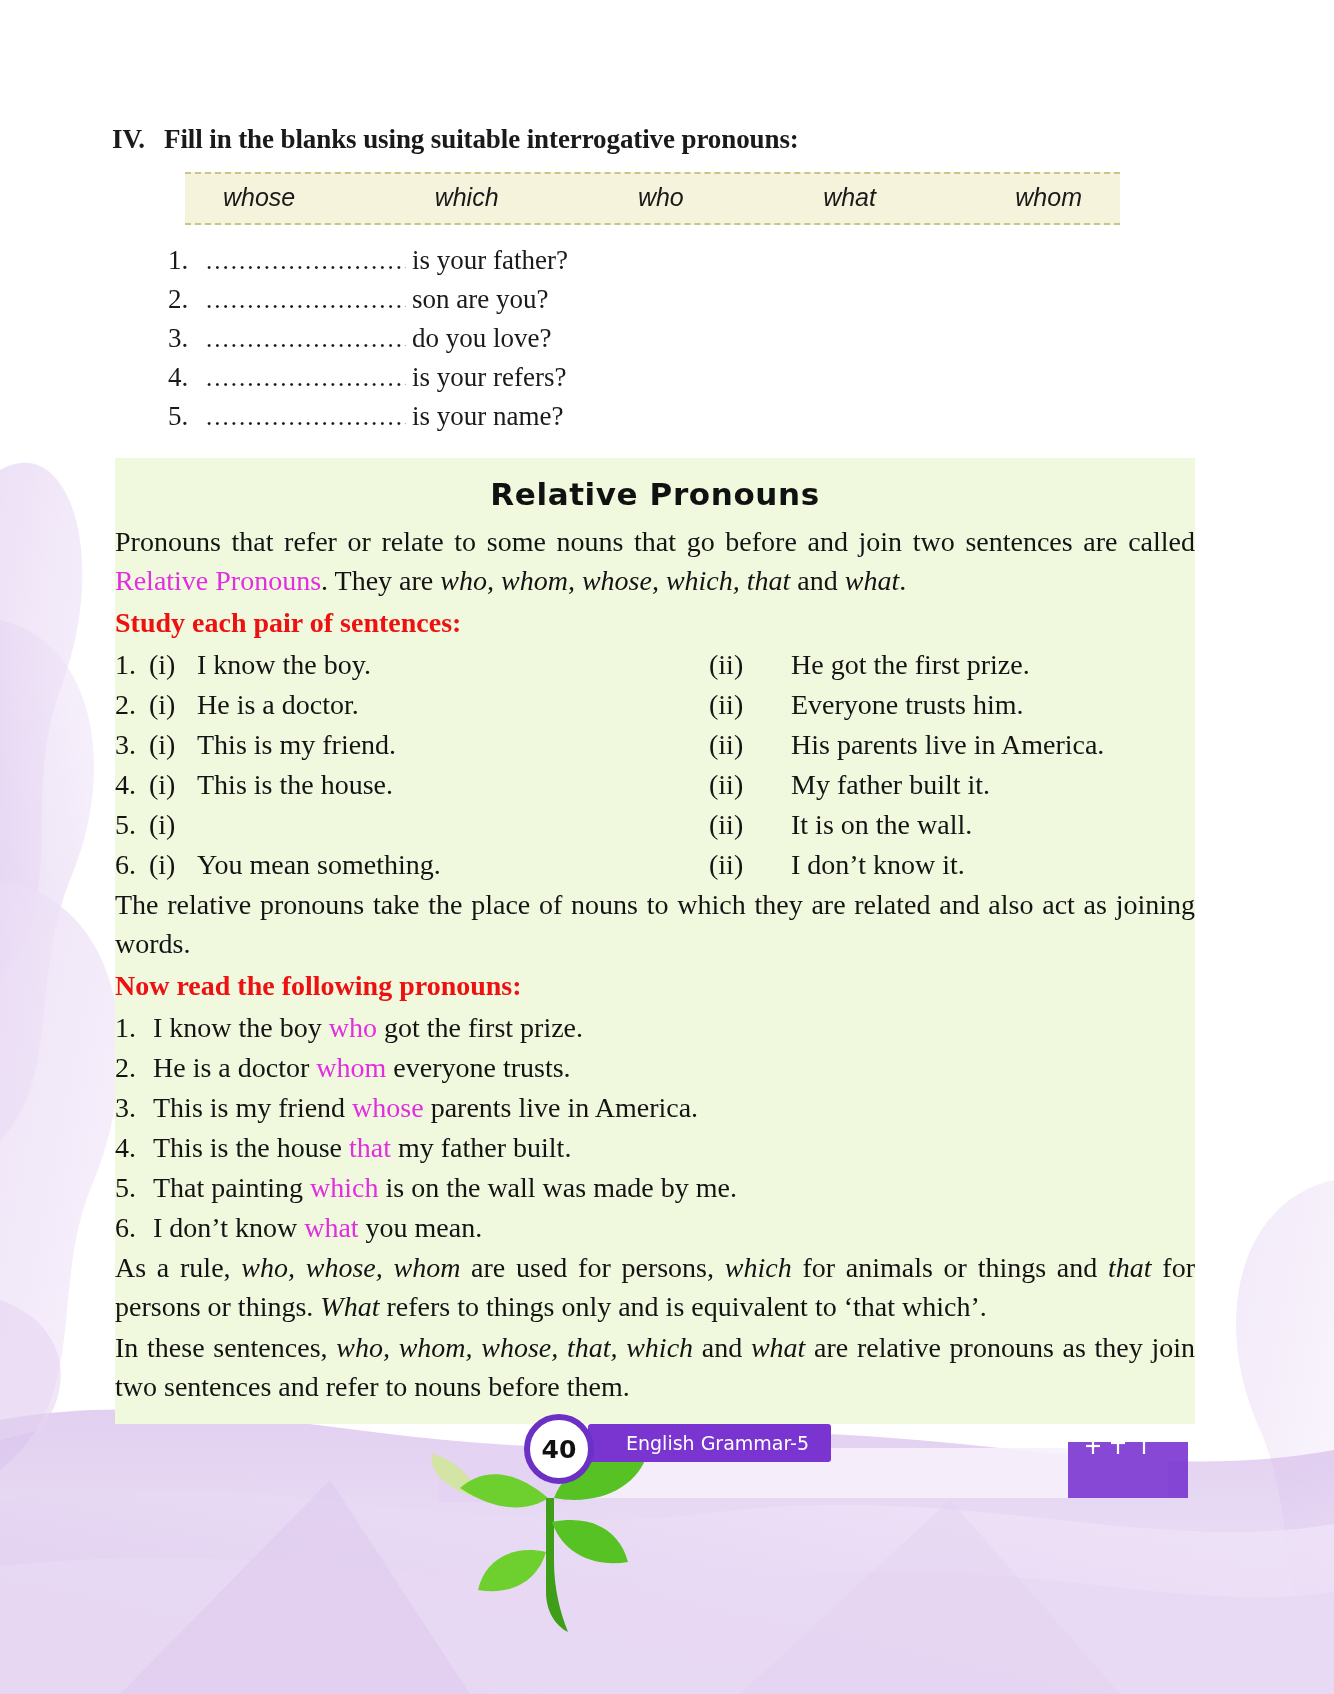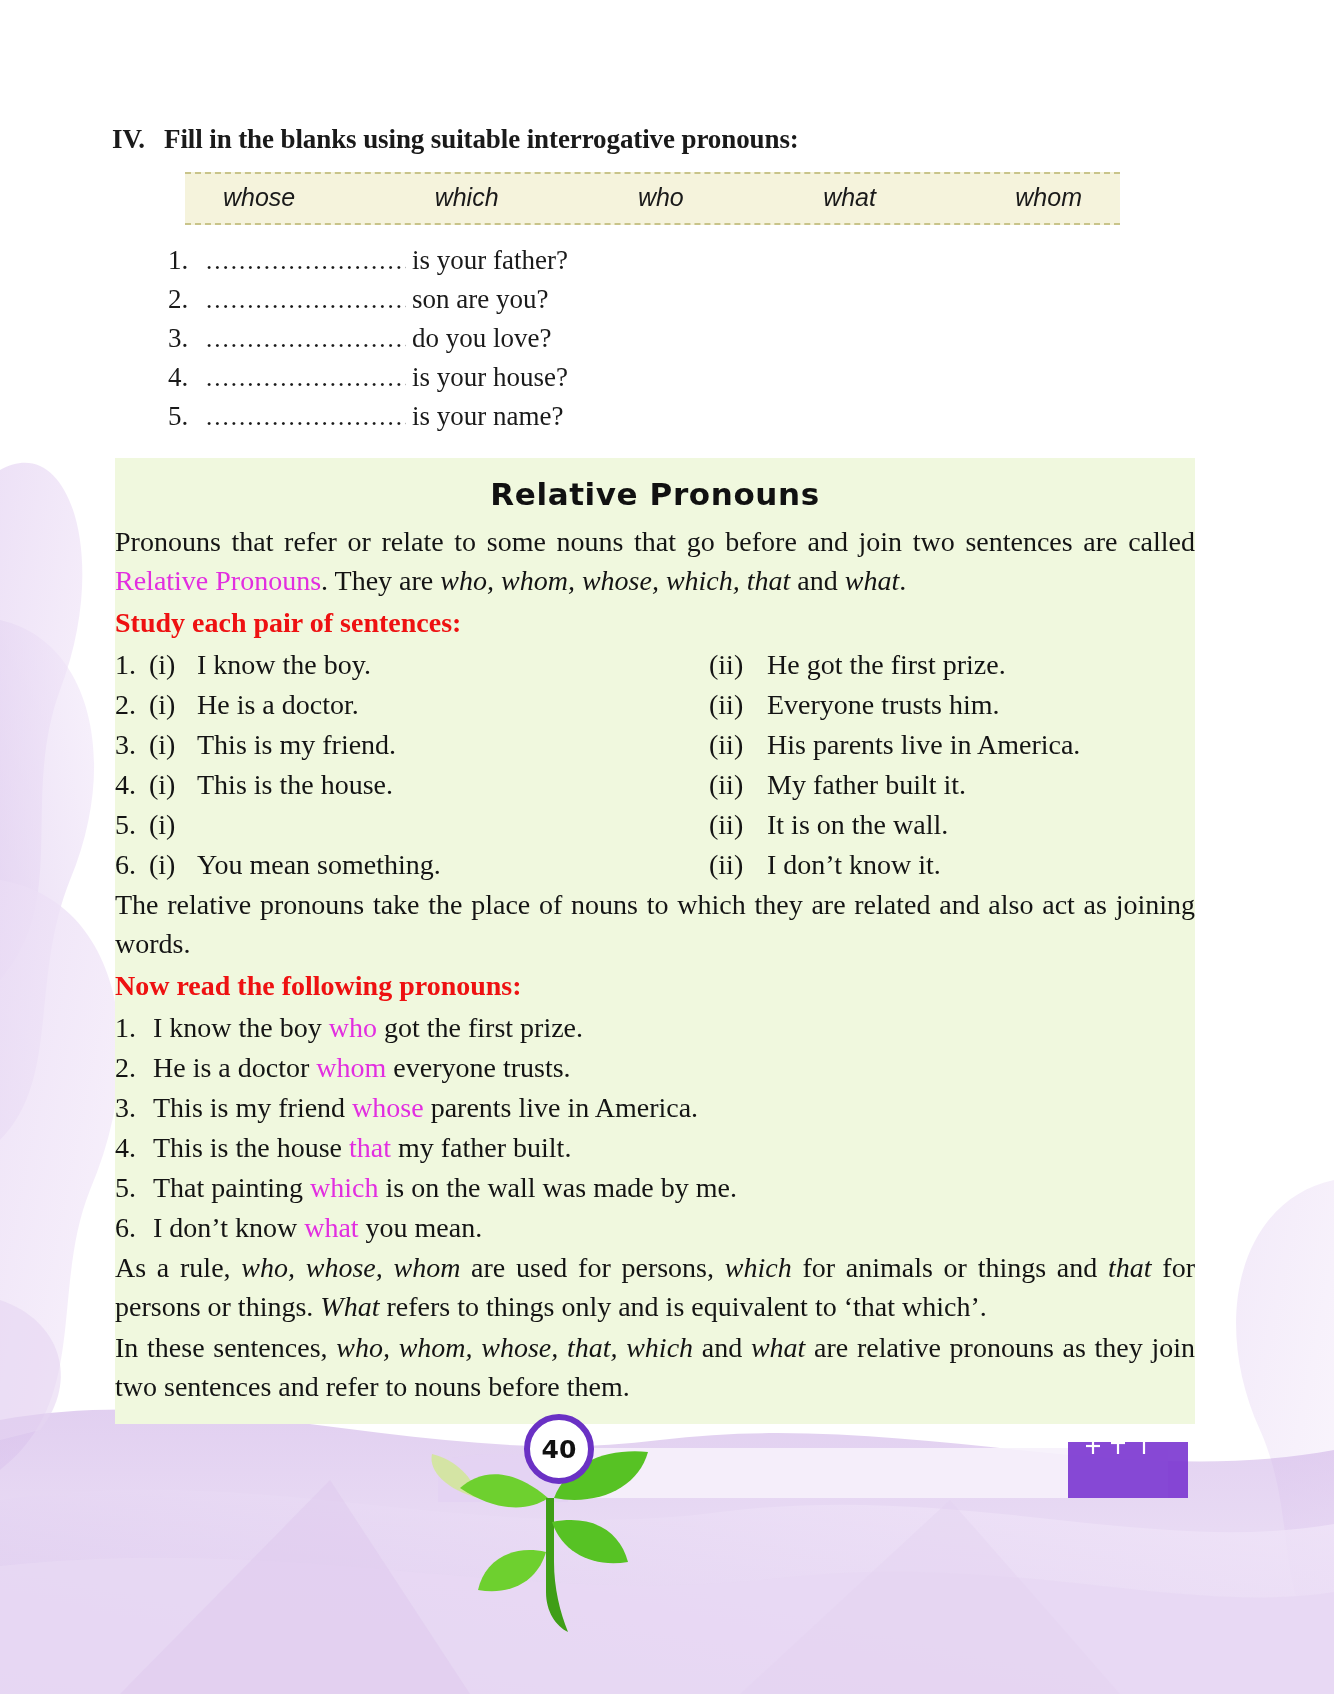--- a/index.html
+++ b/index.html
@@ -126,21 +126,21 @@
   .pairs { margin: 0; }
   .pair-row {
     display: flex;
     font-size: 28px;
     line-height: 40px;
     color: #141414;
   }
   .pair-row .n { width: 34px; flex: none; }
   .pair-row .rn { width: 48px; flex: none; }
   .pair-row .colA { width: 560px; display: flex; }
-  .pair-row .colB { flex: 1; display: flex; }
+  .pair-row .colB { flex: 1; display: flex; gap: 24px; }
   .pair-row .rn2 { width: 58px; flex: none; }
 
   
   .num-row {
     display: flex;
     font-size: 28px;
     line-height: 40px;
     color: #141414;
   }
   .num-row .n { width: 38px; flex: none; }
@@ -249,21 +249,21 @@
         <span class="tail">son are you?</span>
       </li>
       <li class="fill-item">
         <span class="idx">3.</span>
         <span class="dots">...............................</span>
         <span class="tail">do you love?</span>
       </li>
       <li class="fill-item">
         <span class="idx">4.</span>
         <span class="dots">...............................</span>
-        <span class="tail">is your house?</span>
+        <span class="tail">is your refers?</span>
       </li>
       <li class="fill-item">
         <span class="idx">5.</span>
         <span class="dots">...............................</span>
         <span class="tail">is your name?</span>
       </li>
     </ul>
 
     <div class="green-panel">
 
@@ -395,15 +395,16 @@
         <line x1="1127" y1="38" x2="1145" y2="38"></line>
       </g>
       <path d="M470,96 C440,88 420,70 424,52 C448,58 466,76 470,96 Z" fill="#cfe98a" opacity="0.75"></path>
       <path d="M546,96 C560,60 600,46 640,50 C630,86 590,104 546,96 Z" fill="#57c224"></path>
       <path d="M540,96 C500,62 470,70 452,86 C488,110 520,110 540,96 Z" fill="#6ed02f"></path>
       <path d="M538,96 L538,190 C538,210 548,224 560,230 C552,210 546,186 546,160 L546,96 Z" fill="#3f9e17"></path>
       <path d="M544,120 C586,112 612,130 620,160 C584,166 554,150 544,120 Z" fill="#57c224"></path>
       <path d="M538,150 C502,142 476,160 470,188 C504,194 530,178 538,150 Z" fill="#6ed02f"></path>
     </svg>
     <div class="page-badge">40</div>
+    <div class="book-banner">English Grammar-5</div>
   </div>
 
 </div>
 
 </body></html>

